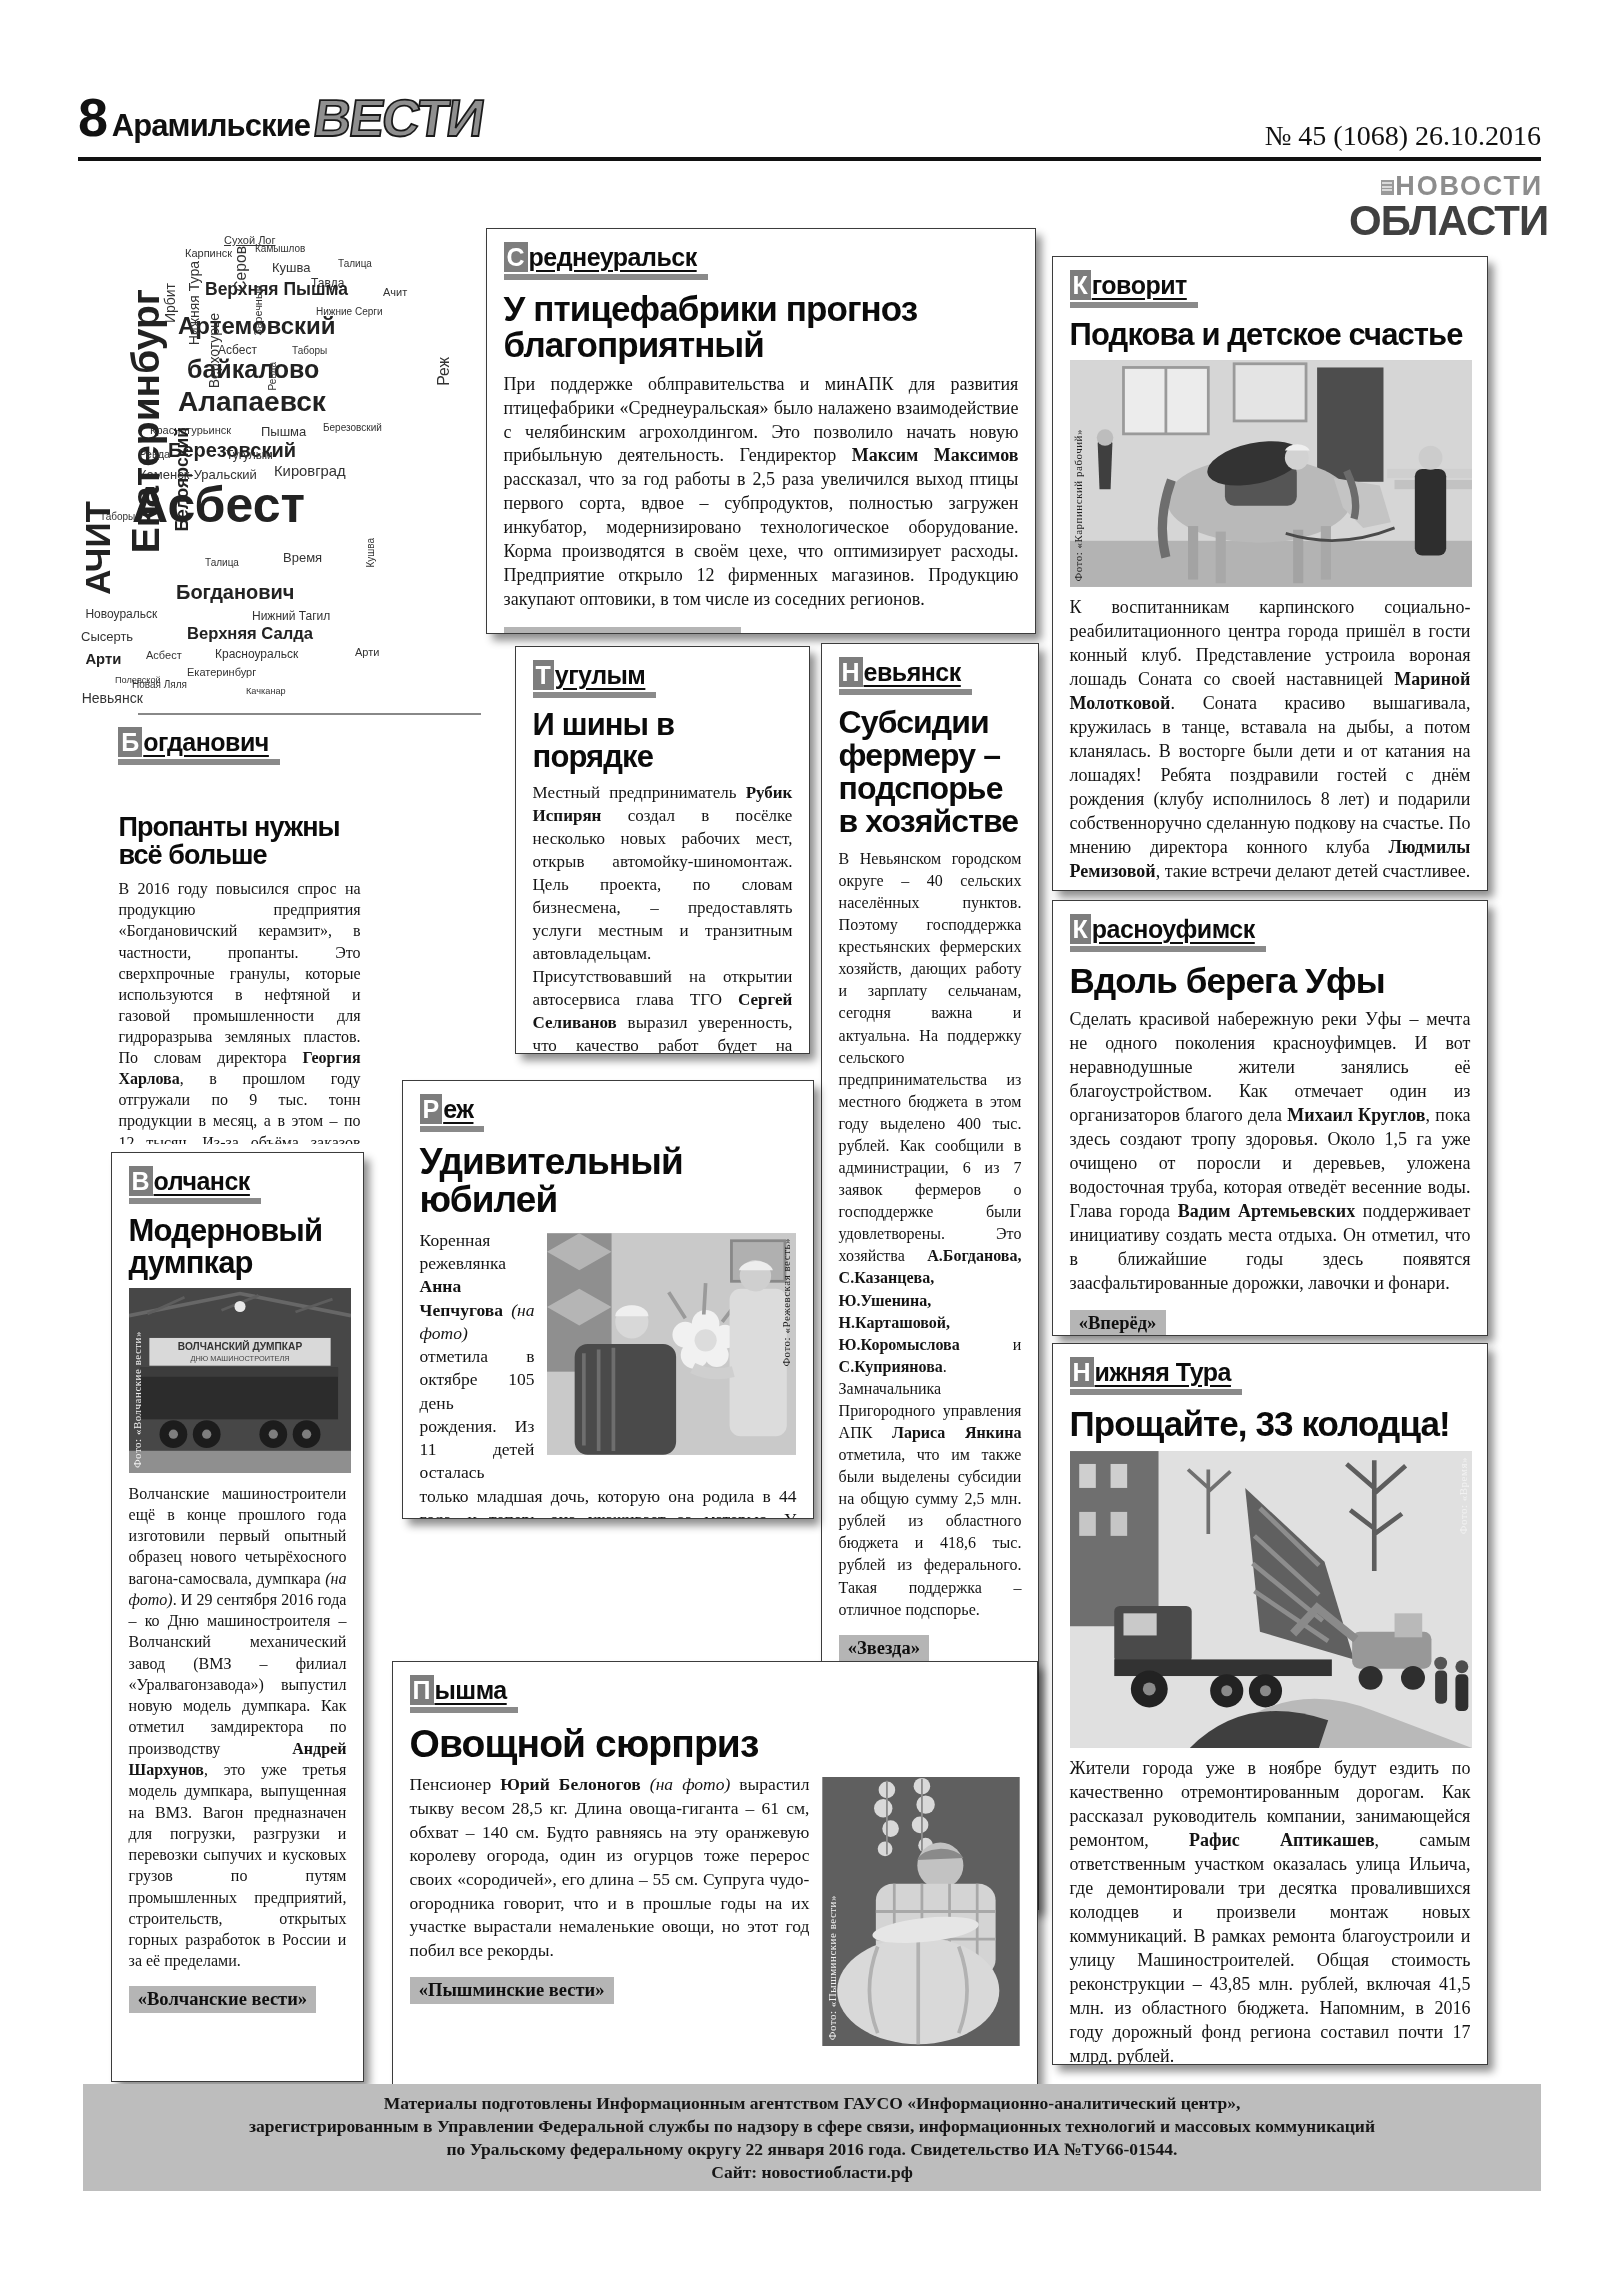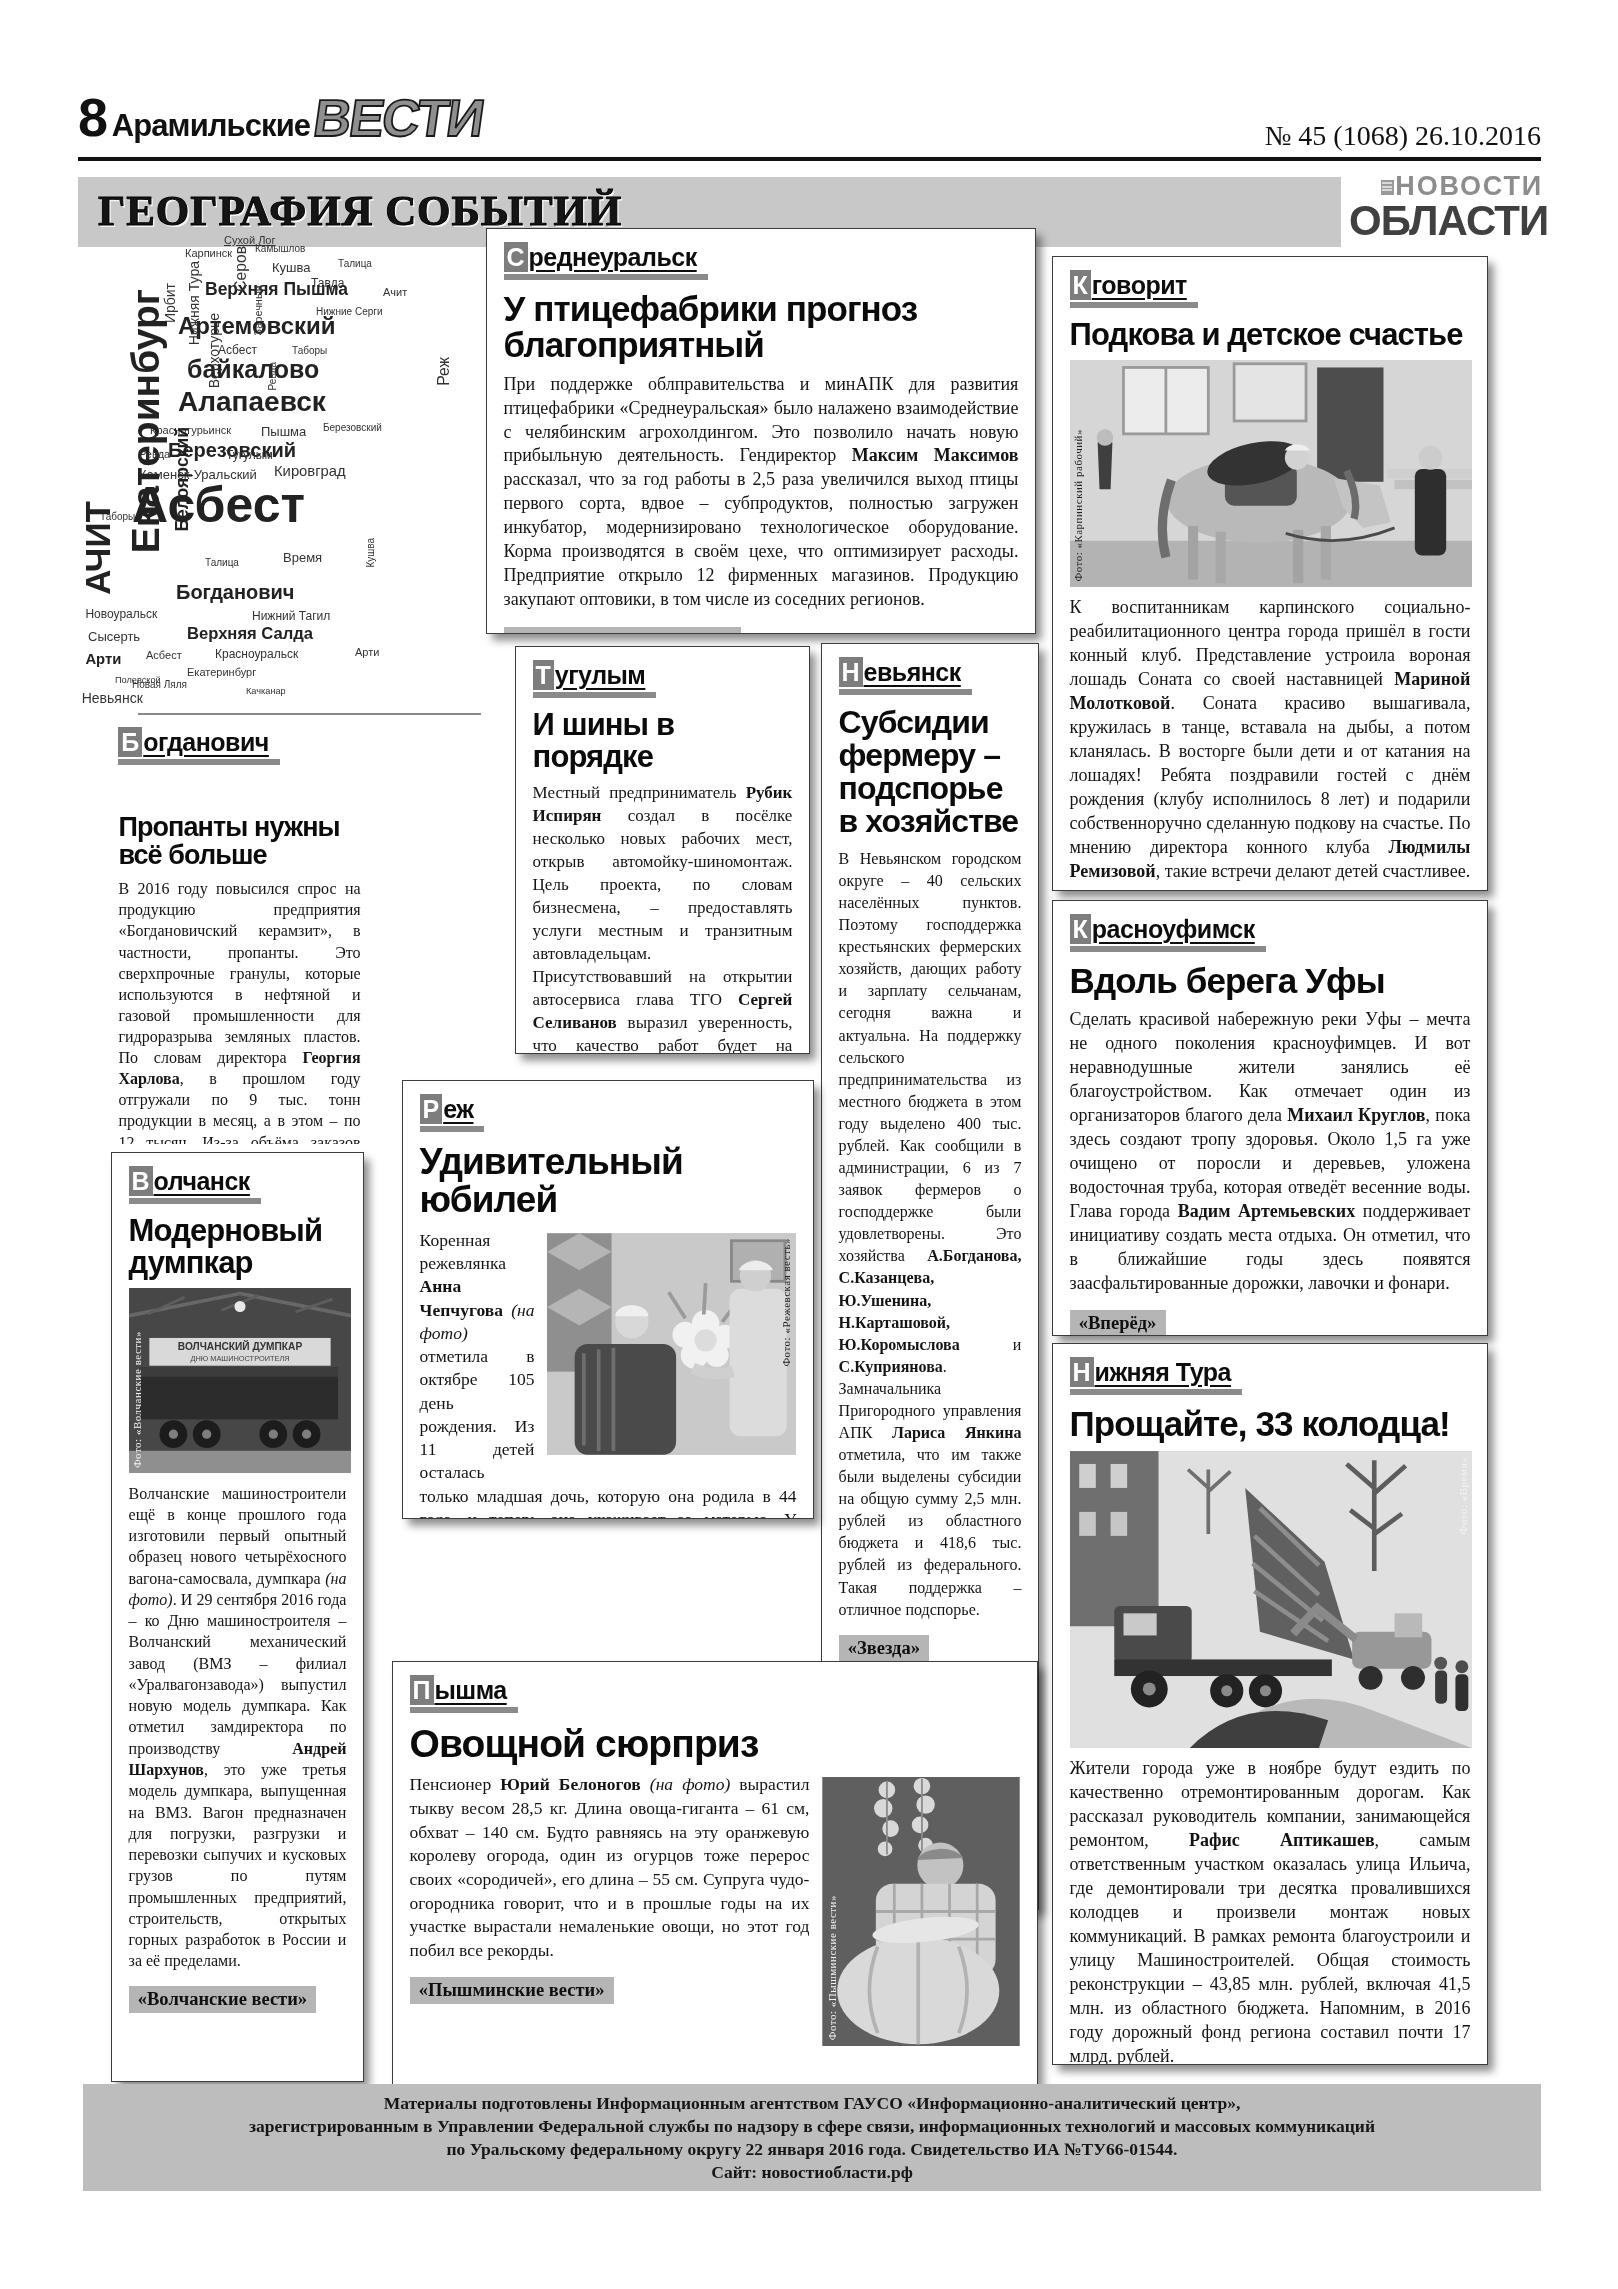--- a/index.html
+++ b/index.html
@@ -70,23 +70,20 @@
 <div id="page">
 
   <div id="masthead">
     <span class="pagenum">8</span>
     <span class="brand-prefix">Арамильские</span>
     <span class="brand-name">ВЕСТИ</span>
     <span class="issue">№ 45 (1068) 26.10.2016</span>
   </div>
   <div id="head-rule"></div>
 
-  <div id="section-bar">
-    <div id="section-title">ГЕОГРАФИЯ СОБЫТИЙ</div>
-  </div>
   <div id="news-logo">
     <div class="l1"><span class="bldg"></span><span>НОВОСТИ</span></div>
     <div class="l2">ОБЛАСТИ</div>
   </div>
 
   <div id="wordcloud">
       <span class="cw" style="left: 146px; top: 0px; font-size: 11px; text-decoration: underline;">Сухой Лог</span>
       <span class="cw" style="left: 107px; top: 13px; font-size: 11px;">Карпинск</span>
       <span class="cw" style="left: 177px; top: 9.2px; font-size: 10px;">Камышлов</span>
       <span class="cw" style="left: 194px; top: 26px; font-size: 13px;">Кушва</span>
@@ -114,21 +111,21 @@
       <span class="cw b" style="left: 98px; top: 347px; font-size: 20px;">Богданович</span>
       <span class="cw" style="left: 174px; top: 375px; font-size: 12px;">Нижний Тагил</span>
       <span class="cw b" style="left: 109px; top: 391px; font-size: 16.6px;">Верхняя Салда</span>
       <span class="cw" style="left: 68px; top: 415px; font-size: 11px;">Асбест</span>
       <span class="cw" style="left: 137px; top: 413px; font-size: 12px;">Красноуральск</span>
       <span class="cw" style="left: 277px; top: 412px; font-size: 11px;">Арти</span>
       <span class="cw" style="left: 109px; top: 432px; font-size: 11px;">Екатеринбург</span>
       <span class="cw" style="left: 54px; top: 445px; font-size: 10px;">Новая Ляля</span>
       <span class="cw" style="left: 168px; top: 452px; font-size: 9.2px;">Качканар</span>
       <span class="cw" style="left: 7.4px; top: 373px; font-size: 12px;">Новоуральск</span>
-      <span class="cw" style="left: 10px; top: 395px; font-size: 13px;">Сысерть</span>
+      <span class="cw" style="left: 3px; top: 395px; font-size: 13px;">Сысерть</span>
       <span class="cw b" style="left: 7.4px; top: 417px; font-size: 14.8px;">Арти</span>
       <span class="cw" style="left: 37px; top: 441px; font-size: 9.2px;">Полевской</span>
       <span class="cw" style="left: 3.7px; top: 456px; font-size: 14px;">Невьянск</span>
       <span class="cw v b" style="left: 48px; top: 54px; font-size: 39px;">Екатеринбург</span>
       <span class="cw v b" style="left: 1.8px; top: 266px; font-size: 35px;">АЧИТ</span>
       <span class="cw v b" style="left: 96px; top: 192px; font-size: 17.5px;">Белоярский</span>
       <span class="cw v" style="left: 129px; top: 78px; font-size: 14px;">Верхотурье</span>
       <span class="cw v" style="left: 175px; top: 50px; font-size: 11px;">Заречный</span>
       <span class="cw v" style="left: 85px; top: 48px; font-size: 14px;">Ирбит</span>
       <span class="cw v" style="left: 155px; top: 11px; font-size: 15.7px;">Серов</span>

